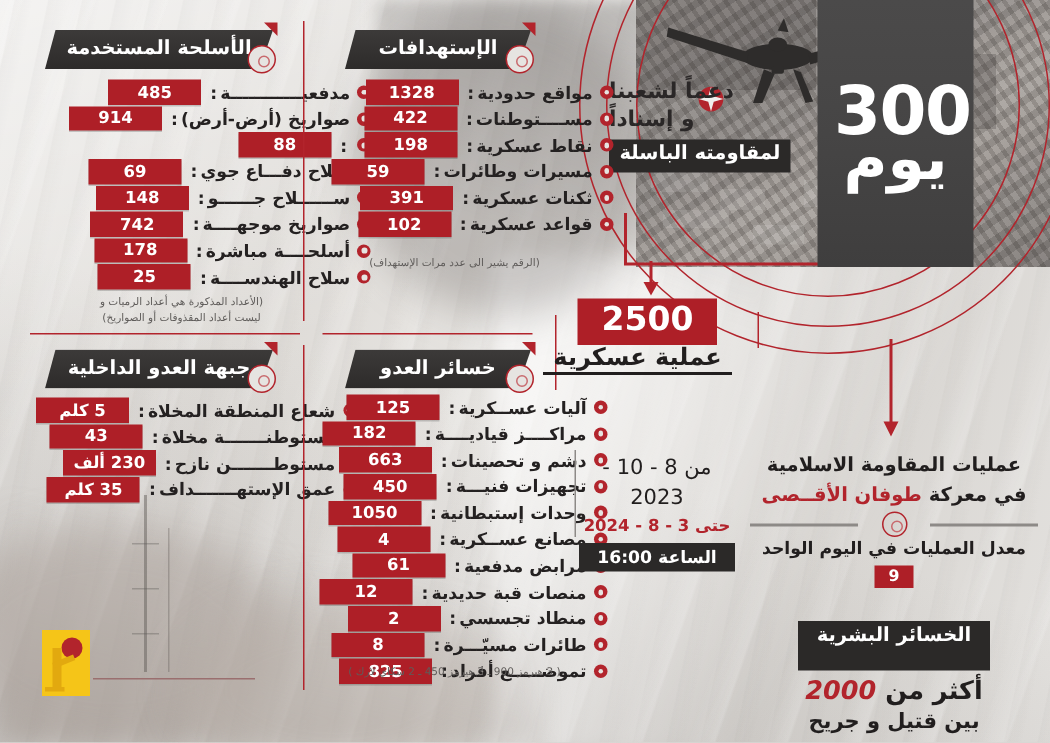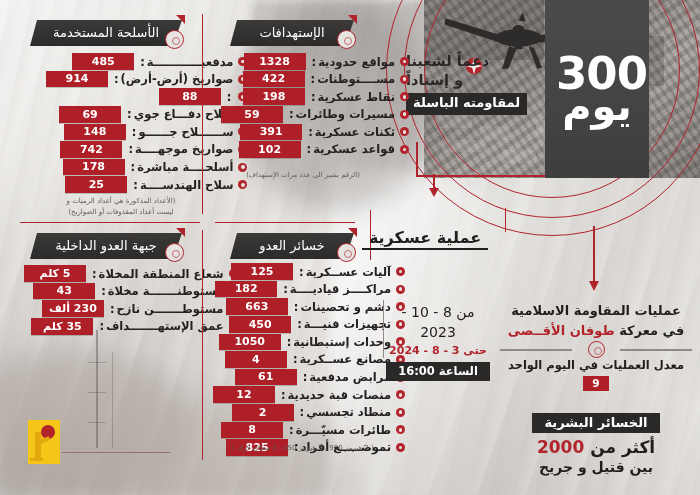--- a/index.html
+++ b/index.html
@@ -80,21 +80,21 @@
   .sec-head .bar{
     position:absolute;inset:0;background:linear-gradient(180deg,#3c3a39,#2d2b2a);
     clip-path:polygon(7px 0,100% 0,calc(100% - 9px) 100%,0 100%);
   }
   .sec-head .tri{
     position:absolute;right:-3px;top:-5px;width:0;height:0;
     border-left:9px solid transparent;border-top:9px solid #b2242c;
   }
   .sec-head .txt{
     position:absolute;inset:0;display:flex;align-items:center;justify-content:center;
-    color:#fff;font-size:13px;font-weight:400;padding-bottom:1px;letter-spacing:.2px;
+    color:#fff;font-size:13px;font-weight:700;padding-bottom:1px;letter-spacing:.2px;
   }
   .target{
     position:absolute;width:17px;height:17px;border:1.6px solid #b2242c;border-radius:50%;
     background:#e6e4e1;
   }
   .target::after{
     content:"";position:absolute;left:50%;top:50%;width:6px;height:6px;margin:-3px 0 0 -3px;
     border:1.4px solid #c86a6e;border-radius:50%;
   }
 
@@ -138,23 +138,23 @@
   .ops .o2{font-size:13px;font-weight:700;color:#211e1e;line-height:1.5;}
   .ops .o2 b{color:#b2242c;}
   .ops .o3{font-size:11.5px;font-weight:700;color:#211e1e;margin-top:2px;}
   .ops .o4{display:inline-block;background:#ae1f27;color:#fff;font-size:10.5px;font-weight:700;
     padding:1px 9px 2px;margin-top:3px;}
   .ops-rule{position:absolute;height:1.2px;background:#8d8a87;}
 
   
   .human{position:absolute;left:500px;top:412px;width:192px;text-align:center;direction:rtl;}
   .human .h1{display:inline-block;background:#2b2928;color:#fff;font-size:13px;font-weight:700;
-    padding:2px 12px 3px;}
+    padding:2px 12px 16px;}
   .human .h2{font-size:17px;font-weight:700;color:#211e1e;margin-top:4px;line-height:1.25;}
-  .human .h2 b{color:#b2242c;}
+  .human .h2 b{color:#b2242c;font-style:italic;}
   .human .h3{font-size:14px;font-weight:700;color:#211e1e;line-height:1.3;}
 
   
   .logo{position:absolute;left:28px;top:420px;width:32px;height:44px;background:#f5c518;}
   .logo .dot{position:absolute;left:13px;top:5px;width:14px;height:14px;border-radius:50%;background:#b2242c;}
   .logo .fig{position:absolute;left:7px;top:12px;width:6px;height:28px;background:#e2a90f;}
   .logo .arm{position:absolute;left:7px;top:19px;width:15px;height:4px;background:#e2a90f;transform:rotate(-22deg);}
   .logo .base{position:absolute;left:2px;bottom:3px;width:13px;height:3px;background:#e2a90f;}
   .logo-line{position:absolute;left:62px;top:452px;width:108px;height:1.2px;background:#9a6f6f;}
 
@@ -450,20 +450,21 @@
   <svg style="position:absolute;left:427px;top:174px;width:14px;height:24px;" viewBox="0 0 14 24">
     <path d="M7 0 V16" stroke="#b2242c" stroke-width="2" fill="none"></path>
     <path d="M7 23 L2 14 L12 14 Z" fill="#b2242c"></path>
   </svg>
 
   <svg style="position:absolute;left:587px;top:226px;width:14px;height:66px;" viewBox="0 0 14 66">
     <path d="M7 0 V57" stroke="#b2242c" stroke-width="2" fill="none"></path>
     <path d="M7 65 L2 55 L12 55 Z" fill="#b2242c"></path>
   </svg>
 
+  <div class="bignum">2500</div>
   <div class="bigcap">عملية عسكرية</div>
 
   <div class="dates">
     <div class="d1">من 8 - 10 - 2023</div>
     <div class="d2">حتى 3 - 8 - 2024</div>
     <span class="d3">الساعة 16:00</span>
   </div>
 
   <div class="ops">
     <div class="o1">عمليات المقاومة الاسلامية</div>

